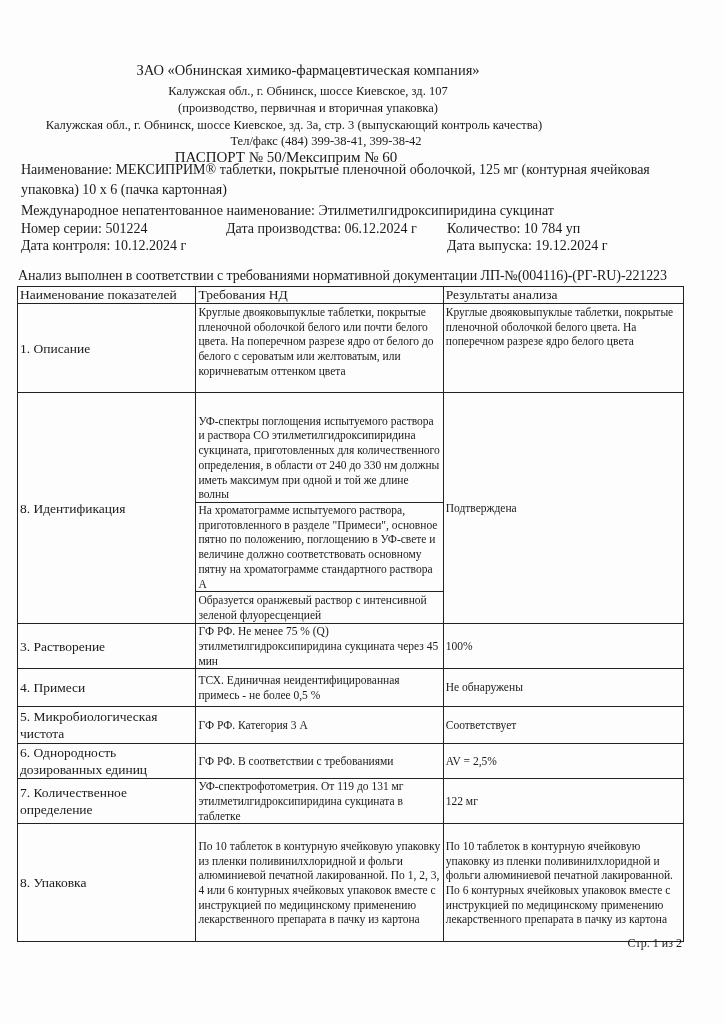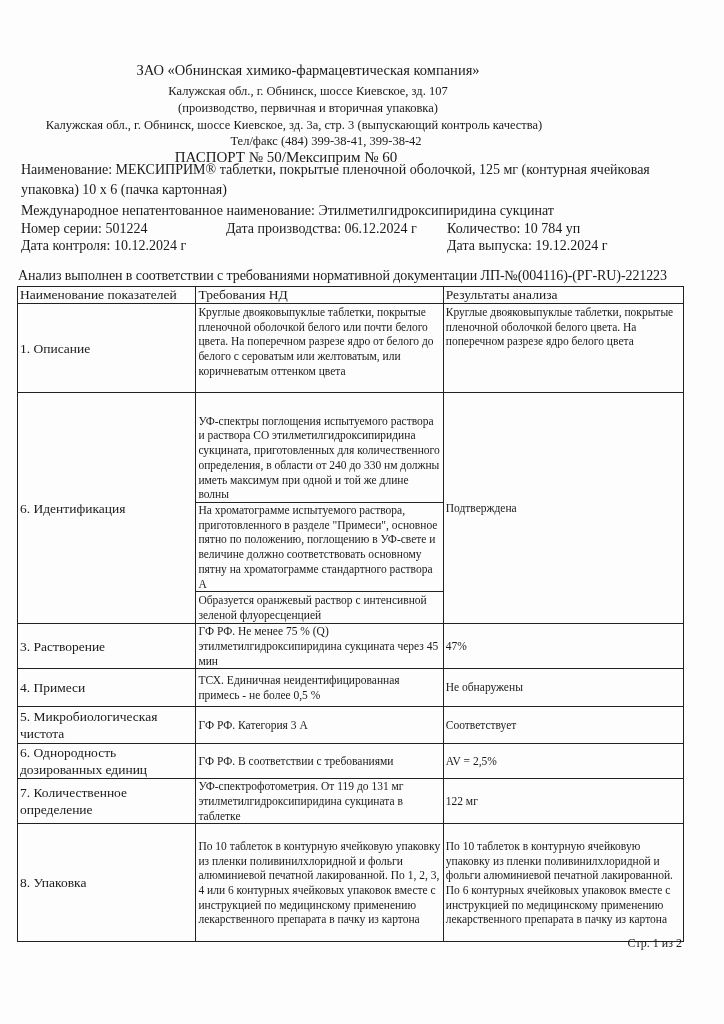--- a/index.html
+++ b/index.html
@@ -82,35 +82,35 @@
     </thead>
     <tbody>
 
       <tr style="height:89px;">
         <td class="pname">1. Описание</td>
         <td class="req" style="vertical-align:top;padding-top:1px;">Круглые двояковыпуклые таблетки, покрытые пленочной оболочкой белого или почти белого цвета.  На поперечном разрезе ядро от белого до белого с сероватым или желтоватым,  или коричневатым оттенком цвета</td>
         <td class="res" style="vertical-align:top;padding-top:1px;">Круглые двояковыпуклые таблетки, покрытые пленочной оболочкой белого цвета.  На поперечном разрезе ядро белого  цвета</td>
       </tr>
 
       <tr style="height:110px;">
-        <td class="pname" rowspan="3">6. Идентификация</td>
+        <td class="pname" rowspan="3">8. Идентификация</td>
         <td class="req sub" style="vertical-align:bottom;">УФ-спектры поглощения испытуемого раствора и раствора СО этилметилгидроксипиридина сукцината, приготовленных для количественного определения, в области от 240 до 330 нм должны иметь максимум при одной и той же длине волны</td>
         <td class="res" rowspan="3">Подтверждена</td>
       </tr>
       <tr style="height:88px;">
         <td class="req sub">На хроматограмме испытуемого раствора, приготовленного в разделе "Примеси", основное пятно по положению, поглощению в УФ-свете и величине должно соответствовать основному пятну на хроматограмме стандартного раствора А</td>
       </tr>
       <tr style="height:32px;">
         <td class="req sub">Образуется оранжевый раствор с интенсивной зеленой флуоресценцией</td>
       </tr>
 
       <tr style="height:40px;">
         <td class="pname">3. Растворение</td>
         <td class="req">ГФ РФ. Не менее 75 %  (Q) этилметилгидроксипиридина сукцината через 45 мин</td>
-        <td class="res">47%</td>
+        <td class="res">100%</td>
       </tr>
 
       <tr style="height:38px;">
         <td class="pname">4. Примеси</td>
         <td class="req">ТСХ. Единичная неидентифицированная примесь - не более 0,5 %</td>
         <td class="res">Не обнаружены</td>
       </tr>
 
       <tr style="height:37px;">
         <td class="pname">5. Микробиологическая чистота</td>

